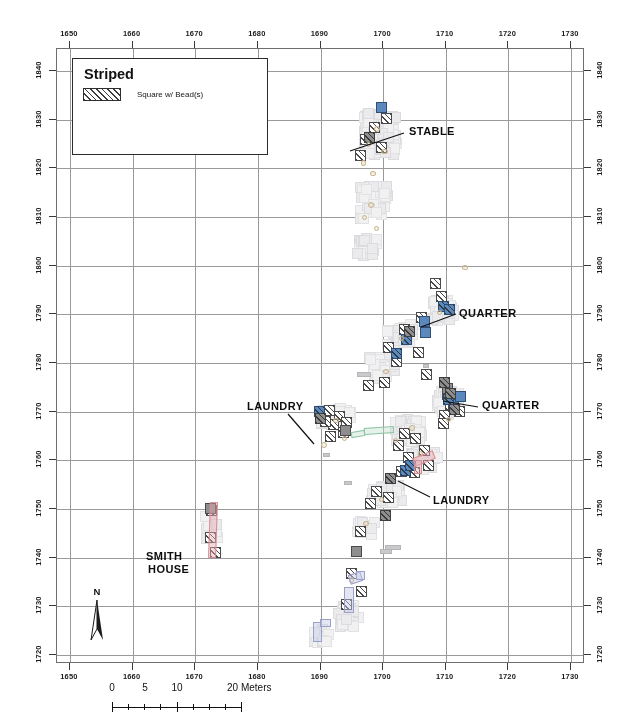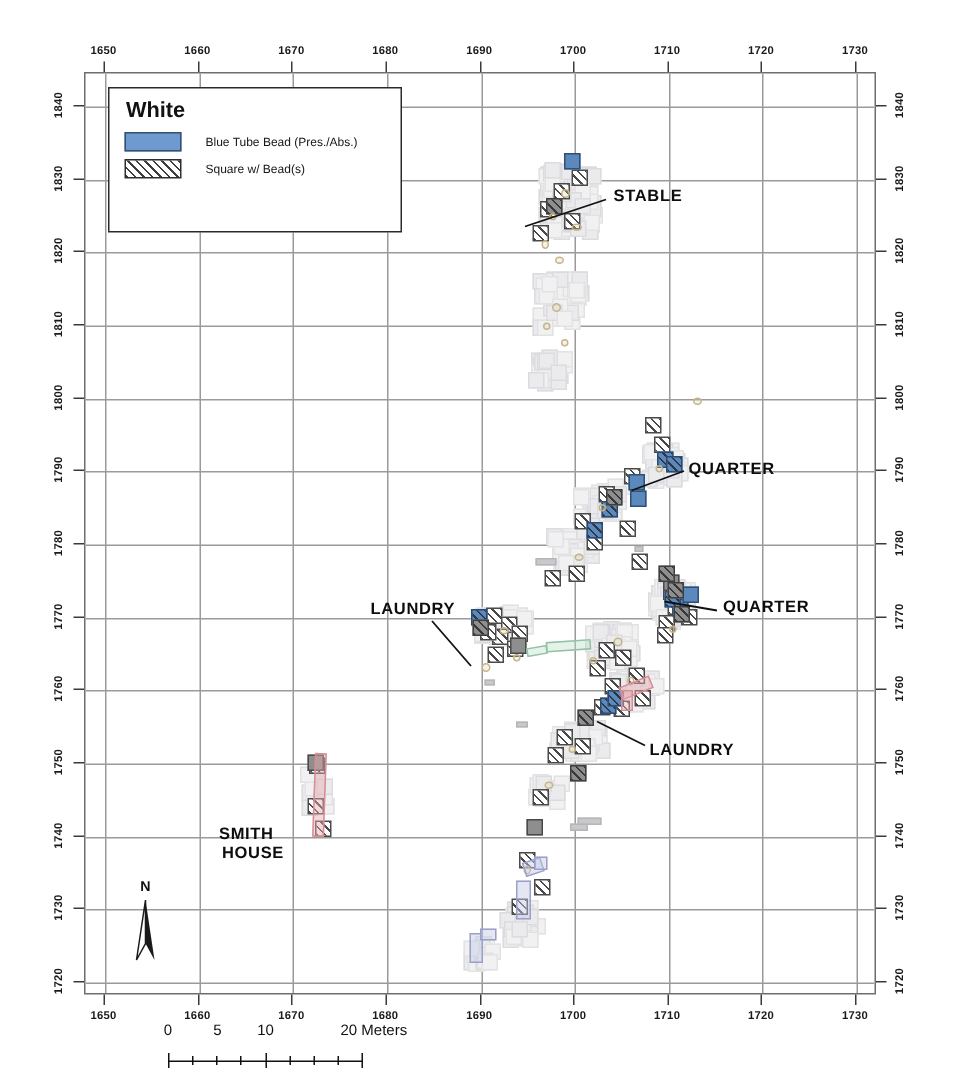--- a/index.html
+++ b/index.html
@@ -907,26 +907,22 @@
       <div class="tick right" style="left: 584px; top: 605.333px;"></div>
       <div class="axlabel vyL" style="left: 34px; top: 605.333px;">1730</div>
       <div class="axlabel vyR" style="left: 595px; top: 605.333px;">1730</div>
       <div class="tick left" style="left: 49px; top: 654px;"></div>
       <div class="tick right" style="left: 584px; top: 654px;"></div>
       <div class="axlabel vyL" style="left: 34px; top: 654px;">1720</div>
       <div class="axlabel vyR" style="left: 595px; top: 654px;">1720</div>
     </div>
 
   <div class="legend-box">
-    <div class="legend-title">White</div>
-
-    <div class="legend-row">
-      <span class="legend-swatch blue"></span>
-      <span class="legend-label">Blue Tube Bead (Pres./Abs.)</span>
-    </div>
+    <div class="legend-title">Striped</div>
+
 
 
     <div class="legend-row">
       <span class="legend-swatch hatch"></span>
       <span class="legend-label">Square w/ Bead(s)</span>
     </div>
   </div>
 
   <svg class="leader" style="left:0;top:0;width:637px;height:727px;">
     <line x1="404" y1="133" x2="350" y2="151" stroke="#111" stroke-width="1.2"></line>

